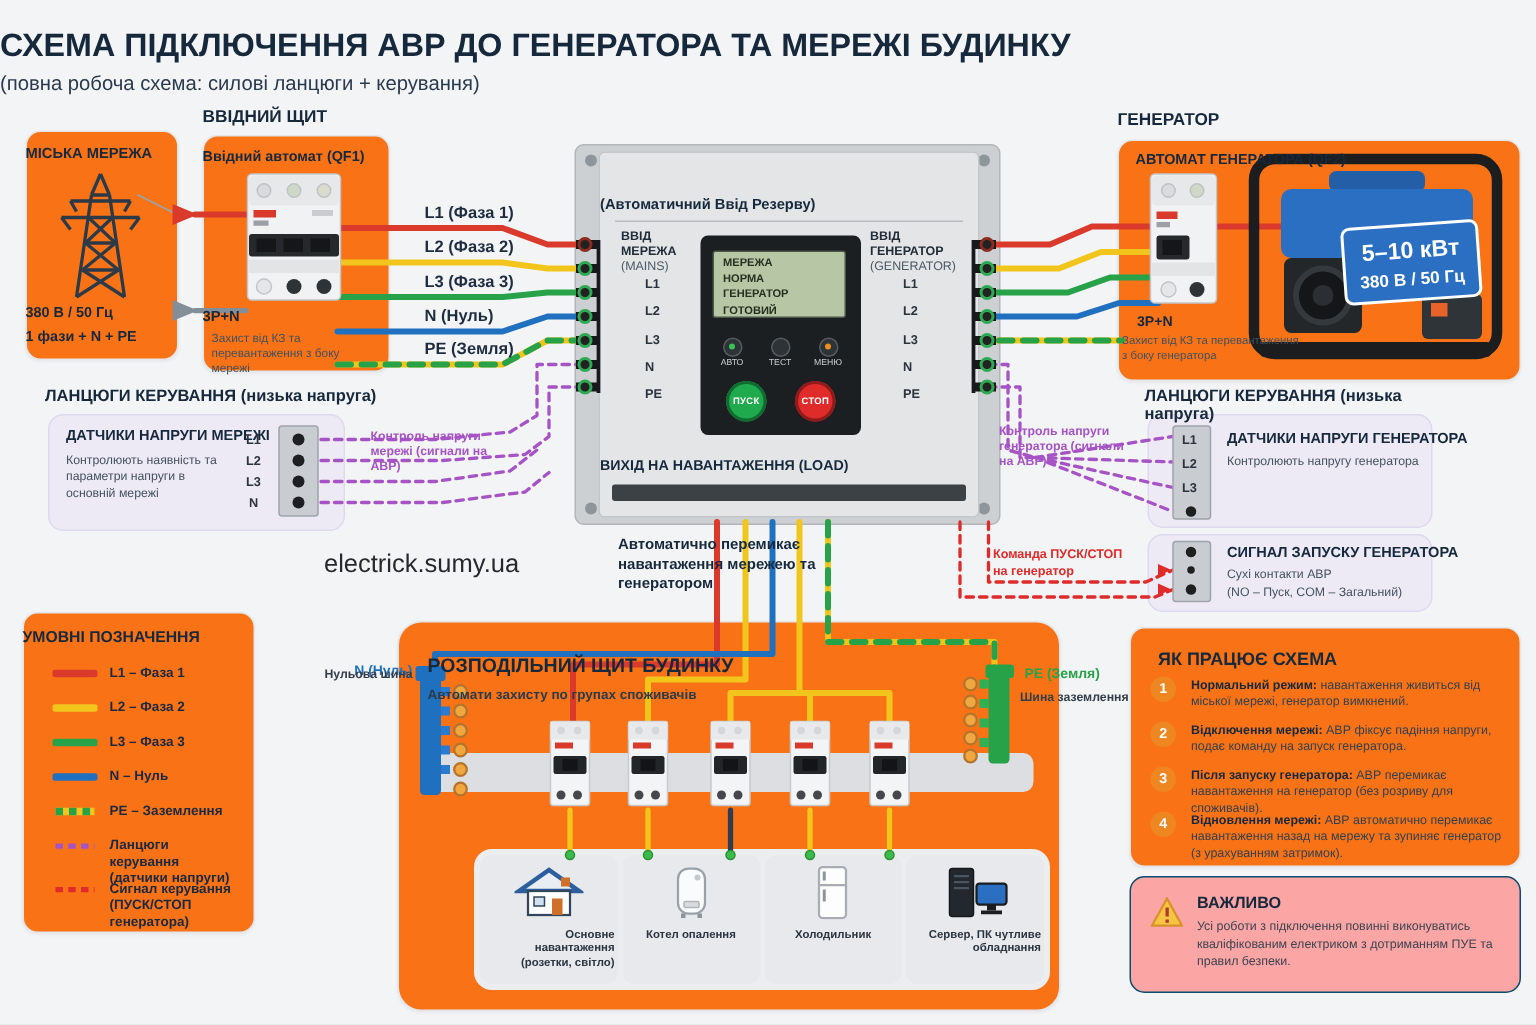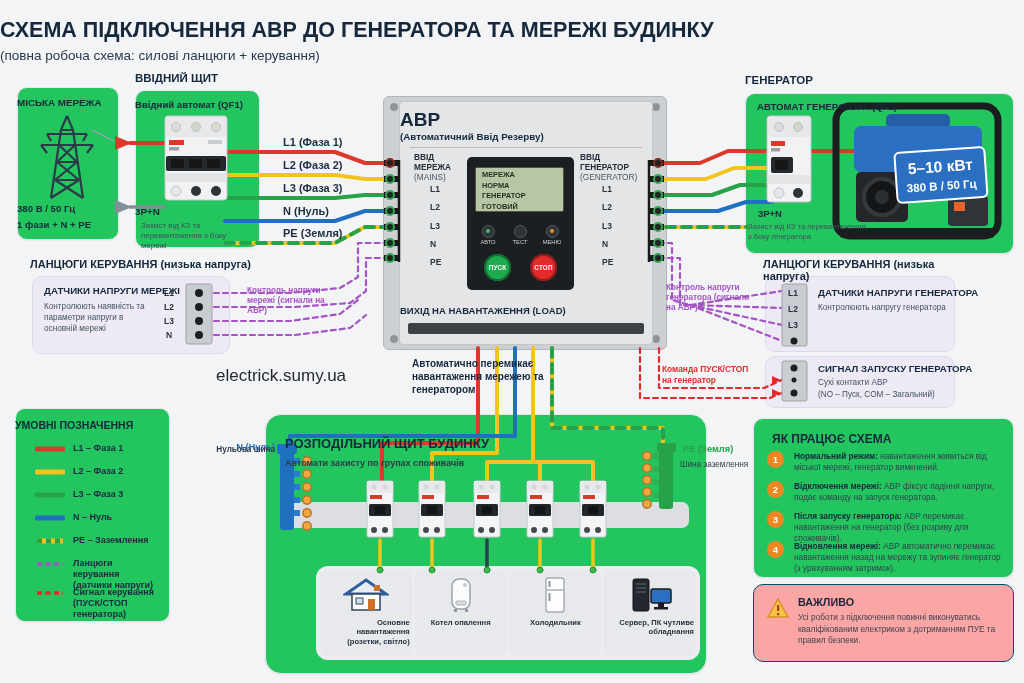--- a/index.html
+++ b/index.html
@@ -1,19 +1,19 @@
 <!DOCTYPE html>
 <html><head>
 <meta charset="utf-8">
 <style>
   html,body{margin:0;padding:0;background:#e9eaec;}
   .stage{position:relative;width:1024px;height:683px;background:#f3f4f6;overflow:hidden;
          font-family:"Liberation Sans",sans-serif;color:#1b2940;outline:1px solid #d8dadd;}
   .abs{position:absolute;}
-  .box{position:absolute;background:#22c55e;border:1px solid #e3e6ea;border-radius:10px;
+  .box{position:absolute;background:#f97316;border:1px solid #e3e6ea;border-radius:10px;
        box-shadow:0 1px 2px rgba(40,50,70,.06);}
   .lavbox{position:absolute;background:#edeaf6;border:1px solid #ded9ee;border-radius:10px;}
   .hd{font-weight:bold;color:#16283c;}
   .ctr{text-align:left;}
   .z1{z-index:1}.z3{z-index:3}.z4{z-index:4}
   svg{display:block}
   .wires{position:absolute;left:0;top:0;z-index:2;pointer-events:none;}
   .wlabel{position:absolute;z-index:4;font-size:11px;font-weight:bold;color:#1d2c3f;}
   .term-lbl{position:absolute;z-index:4;font-size:8.5px;font-weight:bold;color:#2a333e;}
   .step{position:absolute;left:40px;font-size:8.3px;line-height:10.8px;color:#33404e;width:208px;}
@@ -86,21 +86,20 @@
   <div class="wlabel" style="left:283px;top:205px;">N (Нуль)</div>
   <div class="wlabel" style="left:283px;top:227px;">PE (Земля)</div>
 
   <div class="abs z1" style="left:383px;top:96px;width:282px;height:252px;background:#ccd0d3;border:1px solid #b2b6b9;border-radius:6px;">
     <div class="abs" style="left:6px;top:6px;width:8px;height:8px;border-radius:50%;background:#8f969b;"></div>
     <div class="abs" style="right:6px;top:6px;width:8px;height:8px;border-radius:50%;background:#8f969b;"></div>
     <div class="abs" style="left:6px;bottom:6px;width:8px;height:8px;border-radius:50%;background:#8f969b;"></div>
     <div class="abs" style="right:6px;bottom:6px;width:8px;height:8px;border-radius:50%;background:#8f969b;"></div>
 
     <div class="abs" style="left:15px;top:4px;width:252px;height:242px;background:#e3e5e7;border:1px solid #c3c7ca;border-radius:4px;">
-      <div class="abs ctr hd" style="left:0;top:7px;width:252px;font-size:19px;">АВР</div>
       <div class="abs ctr hd" style="left:0;top:29px;width:252px;font-size:9.8px;">(Автоматичний Ввід Резерву)</div>
       <div class="abs" style="left:10px;top:45px;width:232px;border-top:1px solid #b9bdc0;"></div>
 
       <div class="abs ctr" style="left:14px;top:50px;width:58px;font-size:8.3px;font-weight:bold;line-height:10px;color:#222d38;">
         <span>ВВІД</span><br><span>МЕРЕЖА</span><br>
         <span style="font-weight:normal;color:#4b5865;">(MAINS)</span>
       </div>
 
       <div class="abs ctr" style="left:180px;top:50px;width:62px;font-size:8.3px;font-weight:bold;line-height:10px;color:#222d38;">
         <span>ВВІД</span><br><span>ГЕНЕРАТОР</span><br>
@@ -323,21 +322,21 @@
         <rect x="3" y="24" width="22" height="12" rx="1.5" fill="#232629"></rect>
         <rect x="9" y="26" width="10" height="8" fill="#121416"></rect>
         <circle cx="8" cy="50" r="3" fill="#44484c"></circle>
         <circle cx="19" cy="50" r="3" fill="#44484c"></circle>
       </svg>
     </div>
 
   <div class="abs z4" style="left:203px;top:442px;width:72px;text-align:right;font-size:9.3px;font-weight:bold;color:#2070c0;">N (Нуль)</div>
   <div class="abs z4" style="left:195px;top:445px;width:80px;text-align:right;font-size:8.2px;font-weight:600;color:#333e4a;">Нульова шина</div>
   <div class="abs z4" style="left:683px;top:444px;font-size:9.3px;font-weight:bold;color:#27a249;">PE (Земля)</div>
-  <div class="abs z4" style="left:680px;top:460px;font-size:8.2px;font-weight:400;color:#333e4a;">Шина заземлення</div>
+  <div class="abs z4" style="left:680px;top:460px;font-size:8.2px;font-weight:700;color:#333e4a;">Шина заземлення</div>
 
   <div class="abs z1" style="left:316px;top:566px;width:384px;height:94px;background:#ecedef;border-radius:12px;
               display:flex;gap:3px;padding:4px;box-sizing:border-box;">
     <div class="cell">
       <svg width="46" height="36" viewBox="0 0 46 36">
         <polygon points="3,17 23,3 43,17" fill="#e9eef4" stroke="#2d5e9e" stroke-width="3"></polygon>
         <rect x="9" y="17" width="28" height="16" fill="#ffffff" stroke="#31465c" stroke-width="1.5"></rect>
         <rect x="25" y="22" width="7" height="11" fill="#d07028"></rect>
         <rect x="13" y="21" width="7" height="6" fill="#cfe0ee" stroke="#31465c"></rect>
         <rect x="31" y="8" width="6" height="6" fill="#d07028"></rect>

